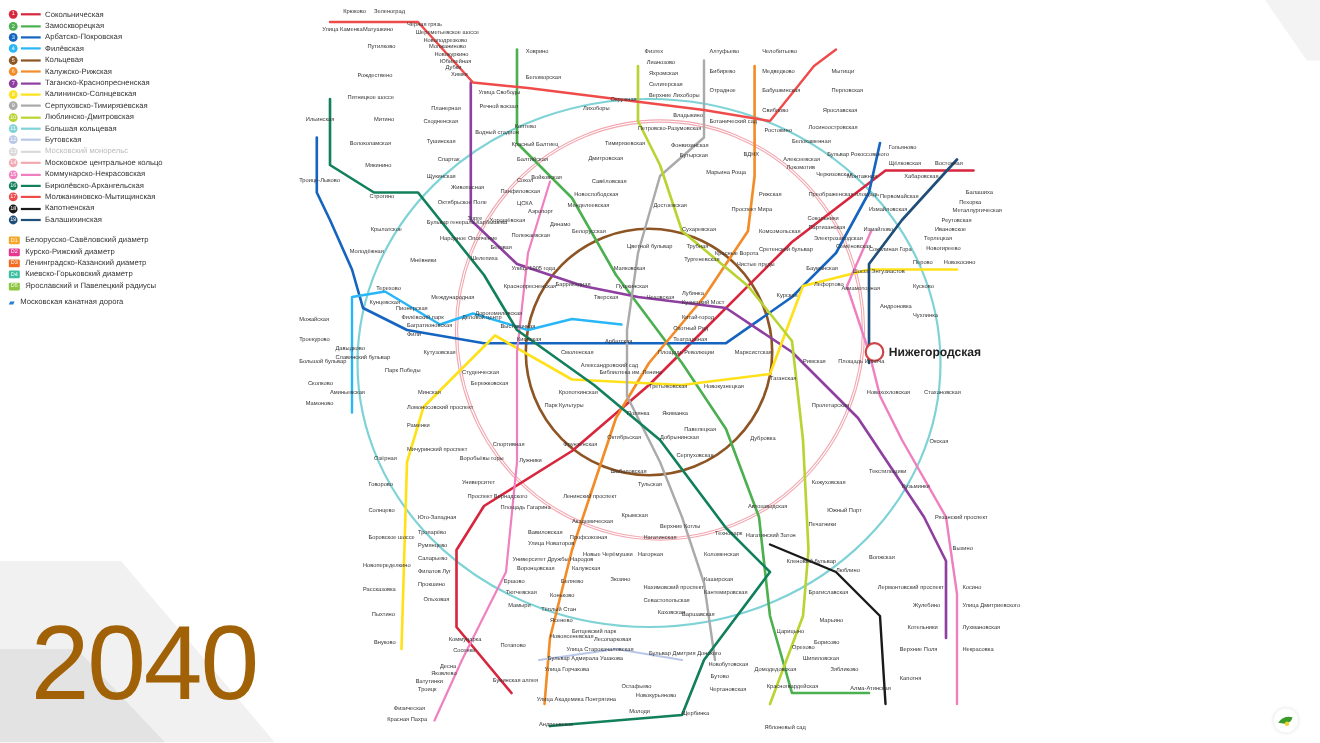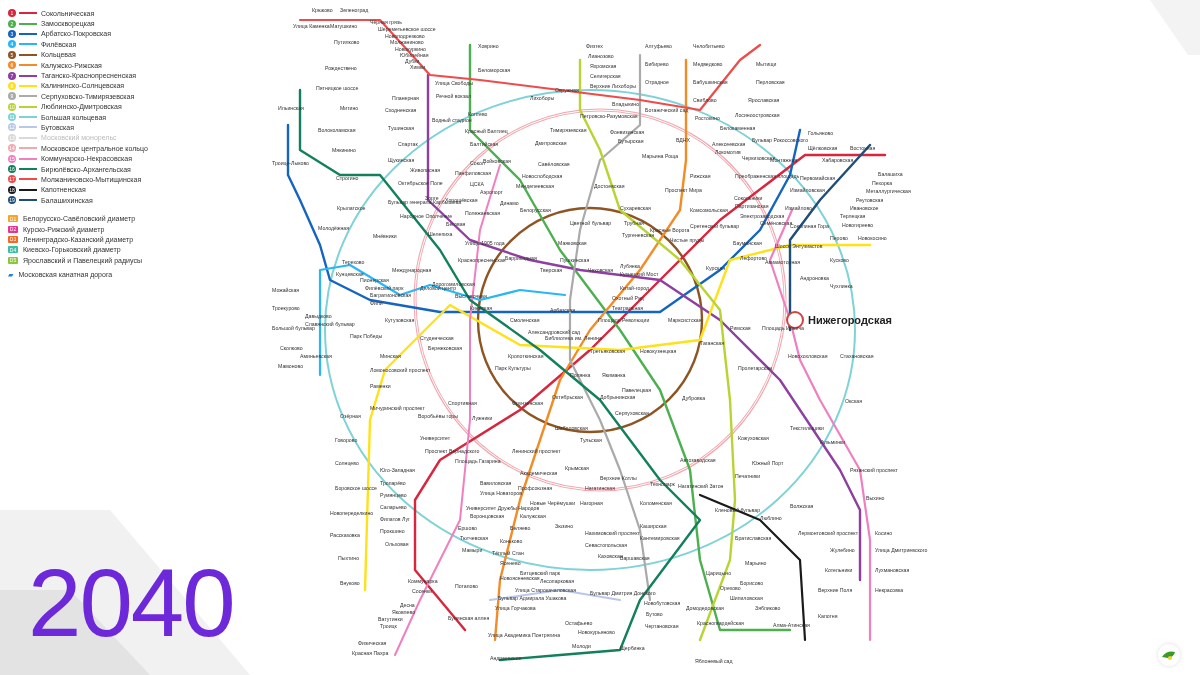--- a/index.html
+++ b/index.html
@@ -4,21 +4,21 @@
 <style>
   html,body{margin:0;padding:0;}
   body{width:1200px;height:675px;position:relative;overflow:hidden;background:#ffffff;font-family:"Liberation Sans",sans-serif;}
   .bgshape{position:absolute;}
   .legend{position:absolute;left:8px;top:8px;width:160px;font-size:7px;color:#333;}
   .legend-row{display:flex;align-items:center;height:10.4px;}
   .legend-badge{width:8px;height:8px;border-radius:50%;color:#fff;font-size:5px;display:flex;align-items:center;justify-content:center;margin-right:3px;flex:none;}
   .legend-line{width:18px;height:2px;margin-right:4px;flex:none;}
   .legend-gap{height:8px;}
   .dbadge{width:10px;height:7px;border-radius:1px;color:#fff;font-size:5px;display:flex;align-items:center;justify-content:center;margin-right:5px;flex:none;}
-  .year{position:absolute;left:28px;top:555px;font-size:96px;color:#6d28d9;letter-spacing:-2px;line-height:1;}
+  .year{position:absolute;left:28px;top:555px;font-size:96px;color:#a16207;letter-spacing:-2px;line-height:1;}
   .map{position:absolute;left:255px;top:0;width:880px;height:675px;}
   .lbl{font-size:5.2px;fill:#333;font-family:"Liberation Sans",sans-serif;}
   .lblbig{font-size:11px;fill:#222;font-weight:bold;font-family:"Liberation Sans",sans-serif;}
   .logo{position:absolute;left:1158px;top:644px;width:22px;height:22px;border-radius:50%;background:#fff;box-shadow:0 0 4px #ddd;}
 </style>
 </head>
 <body>
 
 <svg class="bgshape" width="1200" height="675" style="left:0;top:0;">
   <polygon points="0,510 110,510 250,675 0,675" fill="#f1f1f1"></polygon>

